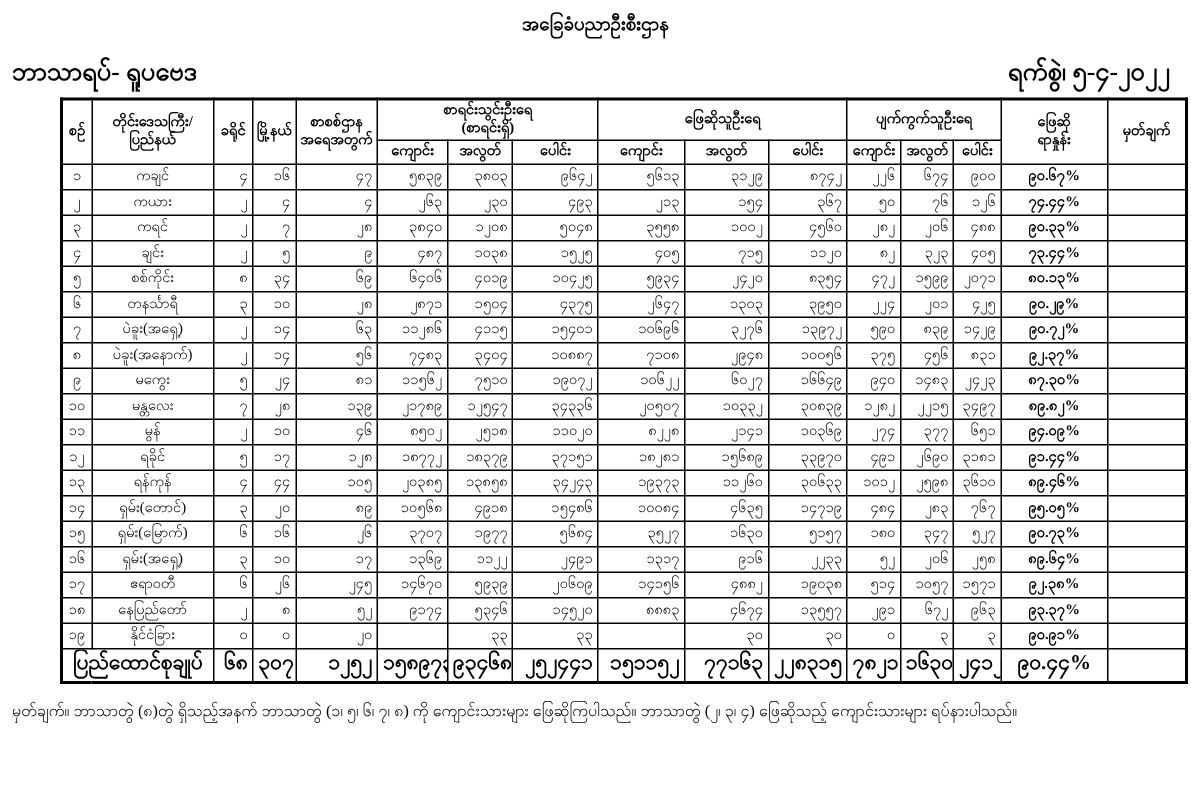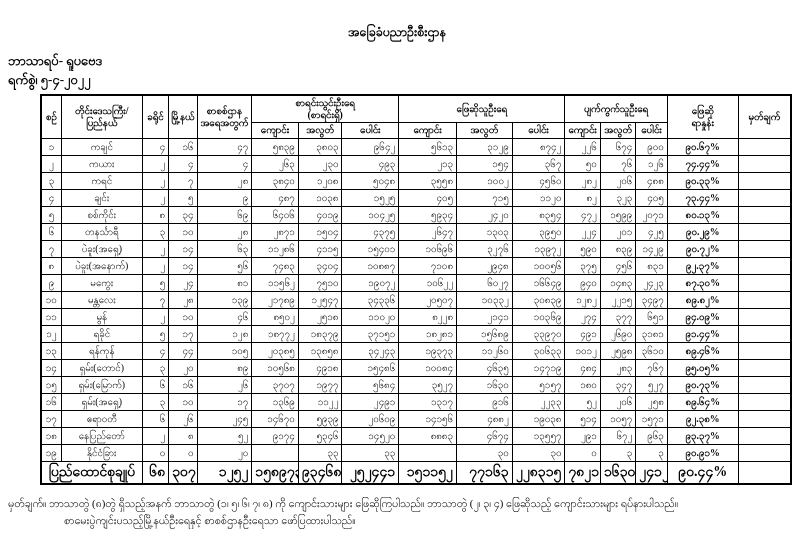--- a/index.html
+++ b/index.html
@@ -1,25 +1,25 @@
 <!DOCTYPE html>
 <html><head>
 <meta charset="utf-8">
 <style>
   html,body{margin:0;padding:0;}
   body{
     width:794px;height:540px;overflow:hidden;background:#ffffff;color:#000;
     font-family:"Liberation Serif","DejaVu Sans",serif;
     -webkit-font-smoothing:antialiased;
   }
-  .titles{text-align:center;margin-top:24px;font-family:Liberation Mono, monospace;}
+  .titles{text-align:center;margin-top:8px;font-family:Liberation Mono, monospace;}
   .title1{font-size:12.5px;font-weight:bold;}
   .title2{font-size:12.5px;font-weight:bold;margin-top:7px;}
-  .meta{display:flex;justify-content:space-between;
-        margin:10px 14px 4px 8px;font-size:13px;font-weight:bold;flex-direction:column;}
+  .meta{display:flex;justify-content:space-between;align-items:flex-end;
+        margin:10px 14px 4px 8px;font-size:17px;font-weight:bold;}
   table{border-collapse:collapse;margin-left:40px;width:752px;table-layout:fixed;}
   table,td,th{border:1px solid #000;}
   table{border-width:2px;}
   th{font-size:9.8px;font-weight:bold;padding:1px 1px;white-space:pre-line;line-height:1.25;}
   td{font-size:9.8px;padding:0 3px;height:16px;line-height:1;overflow:hidden;white-space:nowrap;}
   td.num{text-align:right;}
   td.ctr{text-align:center;}
   td.name{text-align:center;}
   td.pct{text-align:center;font-weight:bold;margin-left:28px;}
   tr.total td{font-weight:bold;height:21px;font-size:14px;border-top-width:1.5px;}
@@ -444,14 +444,13 @@
         <td class="num">၁၆၃၀၅</td>
         <td class="num">၂၄၁၂၆</td>
         <td class="pct">၉၀.၄၄%</td>
         <td class="num"></td>
       </tr>
     </tbody>
 </table>
 
 <div class="footer">
   <div>မှတ်ချက်။ ဘာသာတွဲ (၈)တွဲ ရှိသည့်အနက် ဘာသာတွဲ (၁၊ ၅၊ ၆၊ ၇၊ ၈) ကို ကျောင်းသားများ ဖြေဆိုကြပါသည်။ ဘာသာတွဲ (၂၊ ၃၊ ၄) ဖြေဆိုသည့် ကျောင်းသားများ ရပ်နားပါသည်။</div>
-  <div class="l2">စာမေးပွဲကျင်းပသည့်မြို့နယ်ဦးရေနှင့် စာစစ်ဌာနဦးရေသာ ဖော်ပြထားပါသည်။</div>
 </div>
 
 </body></html>

